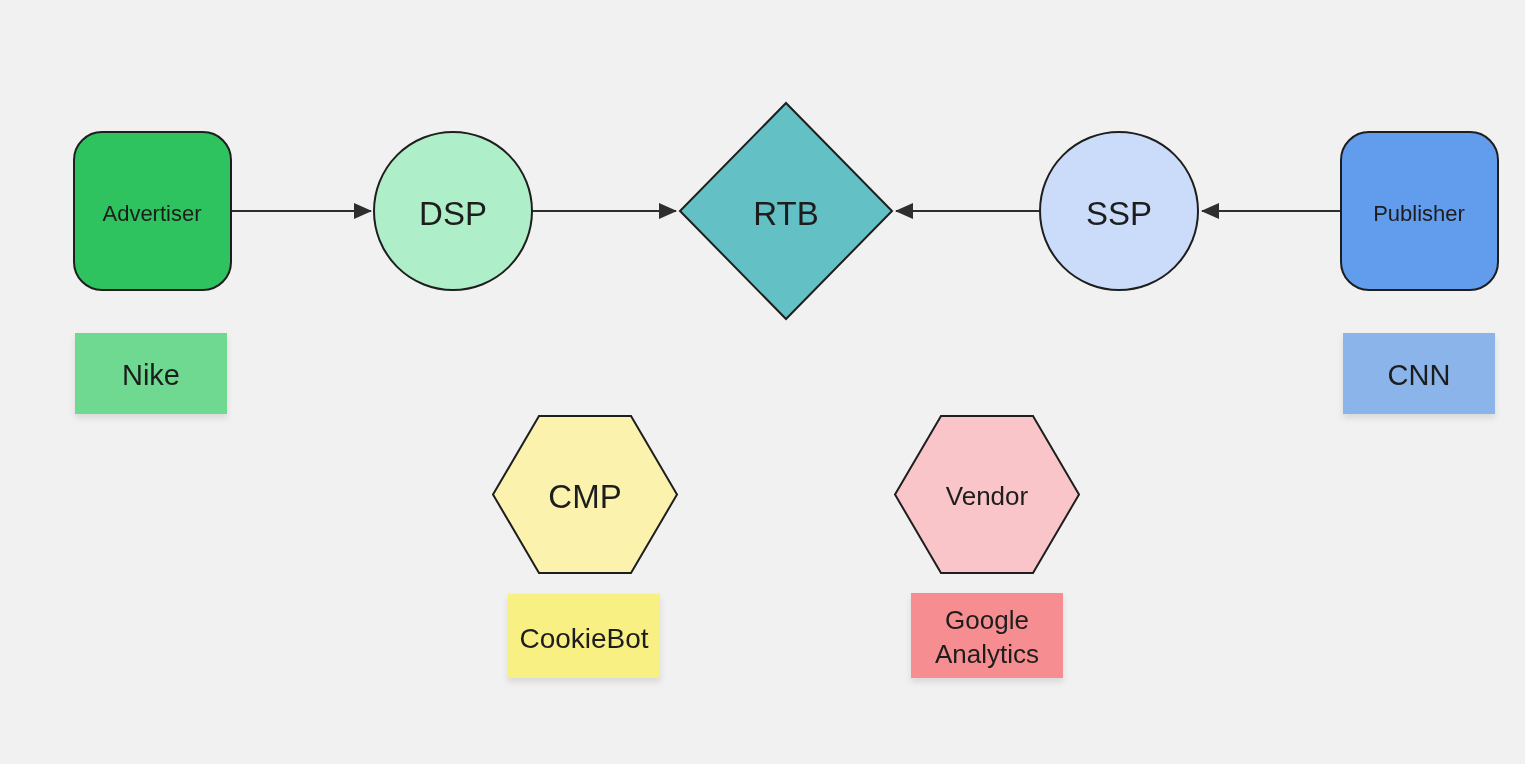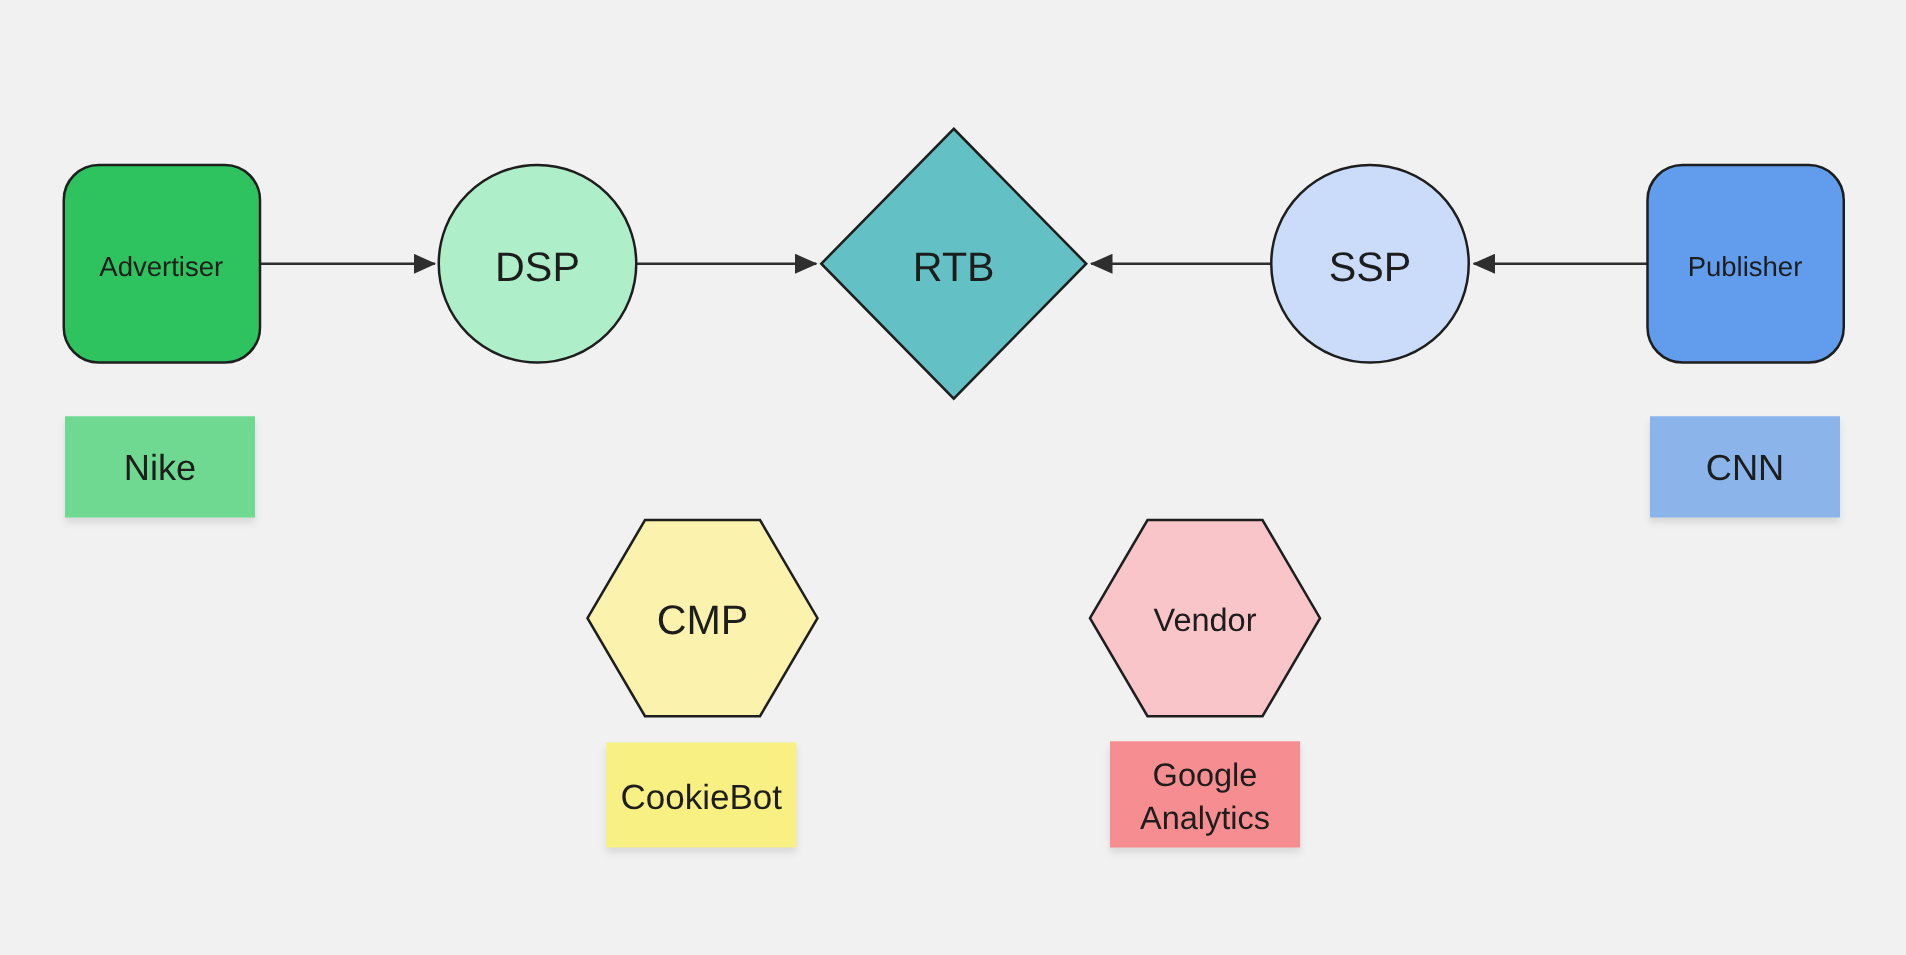--- a/index.html
+++ b/index.html
@@ -8,20 +8,21 @@
     width: 1525px;
     height: 764px;
     background: #f1f1f2;
     font-family: "Liberation Sans", "DejaVu Sans", sans-serif;
     overflow: hidden;
   }
   .canvas-wrap {
     position: relative;
     width: 1212px;
     height: 764px;
+    margin-left: 23px;
   }
   svg { display: block; }
   .node-shape {
     stroke: #1e1e1e;
     stroke-width: 2;
   }
   .node-label {
     fill: #1d1d1d;
     text-anchor: middle;
     dominant-baseline: central;

